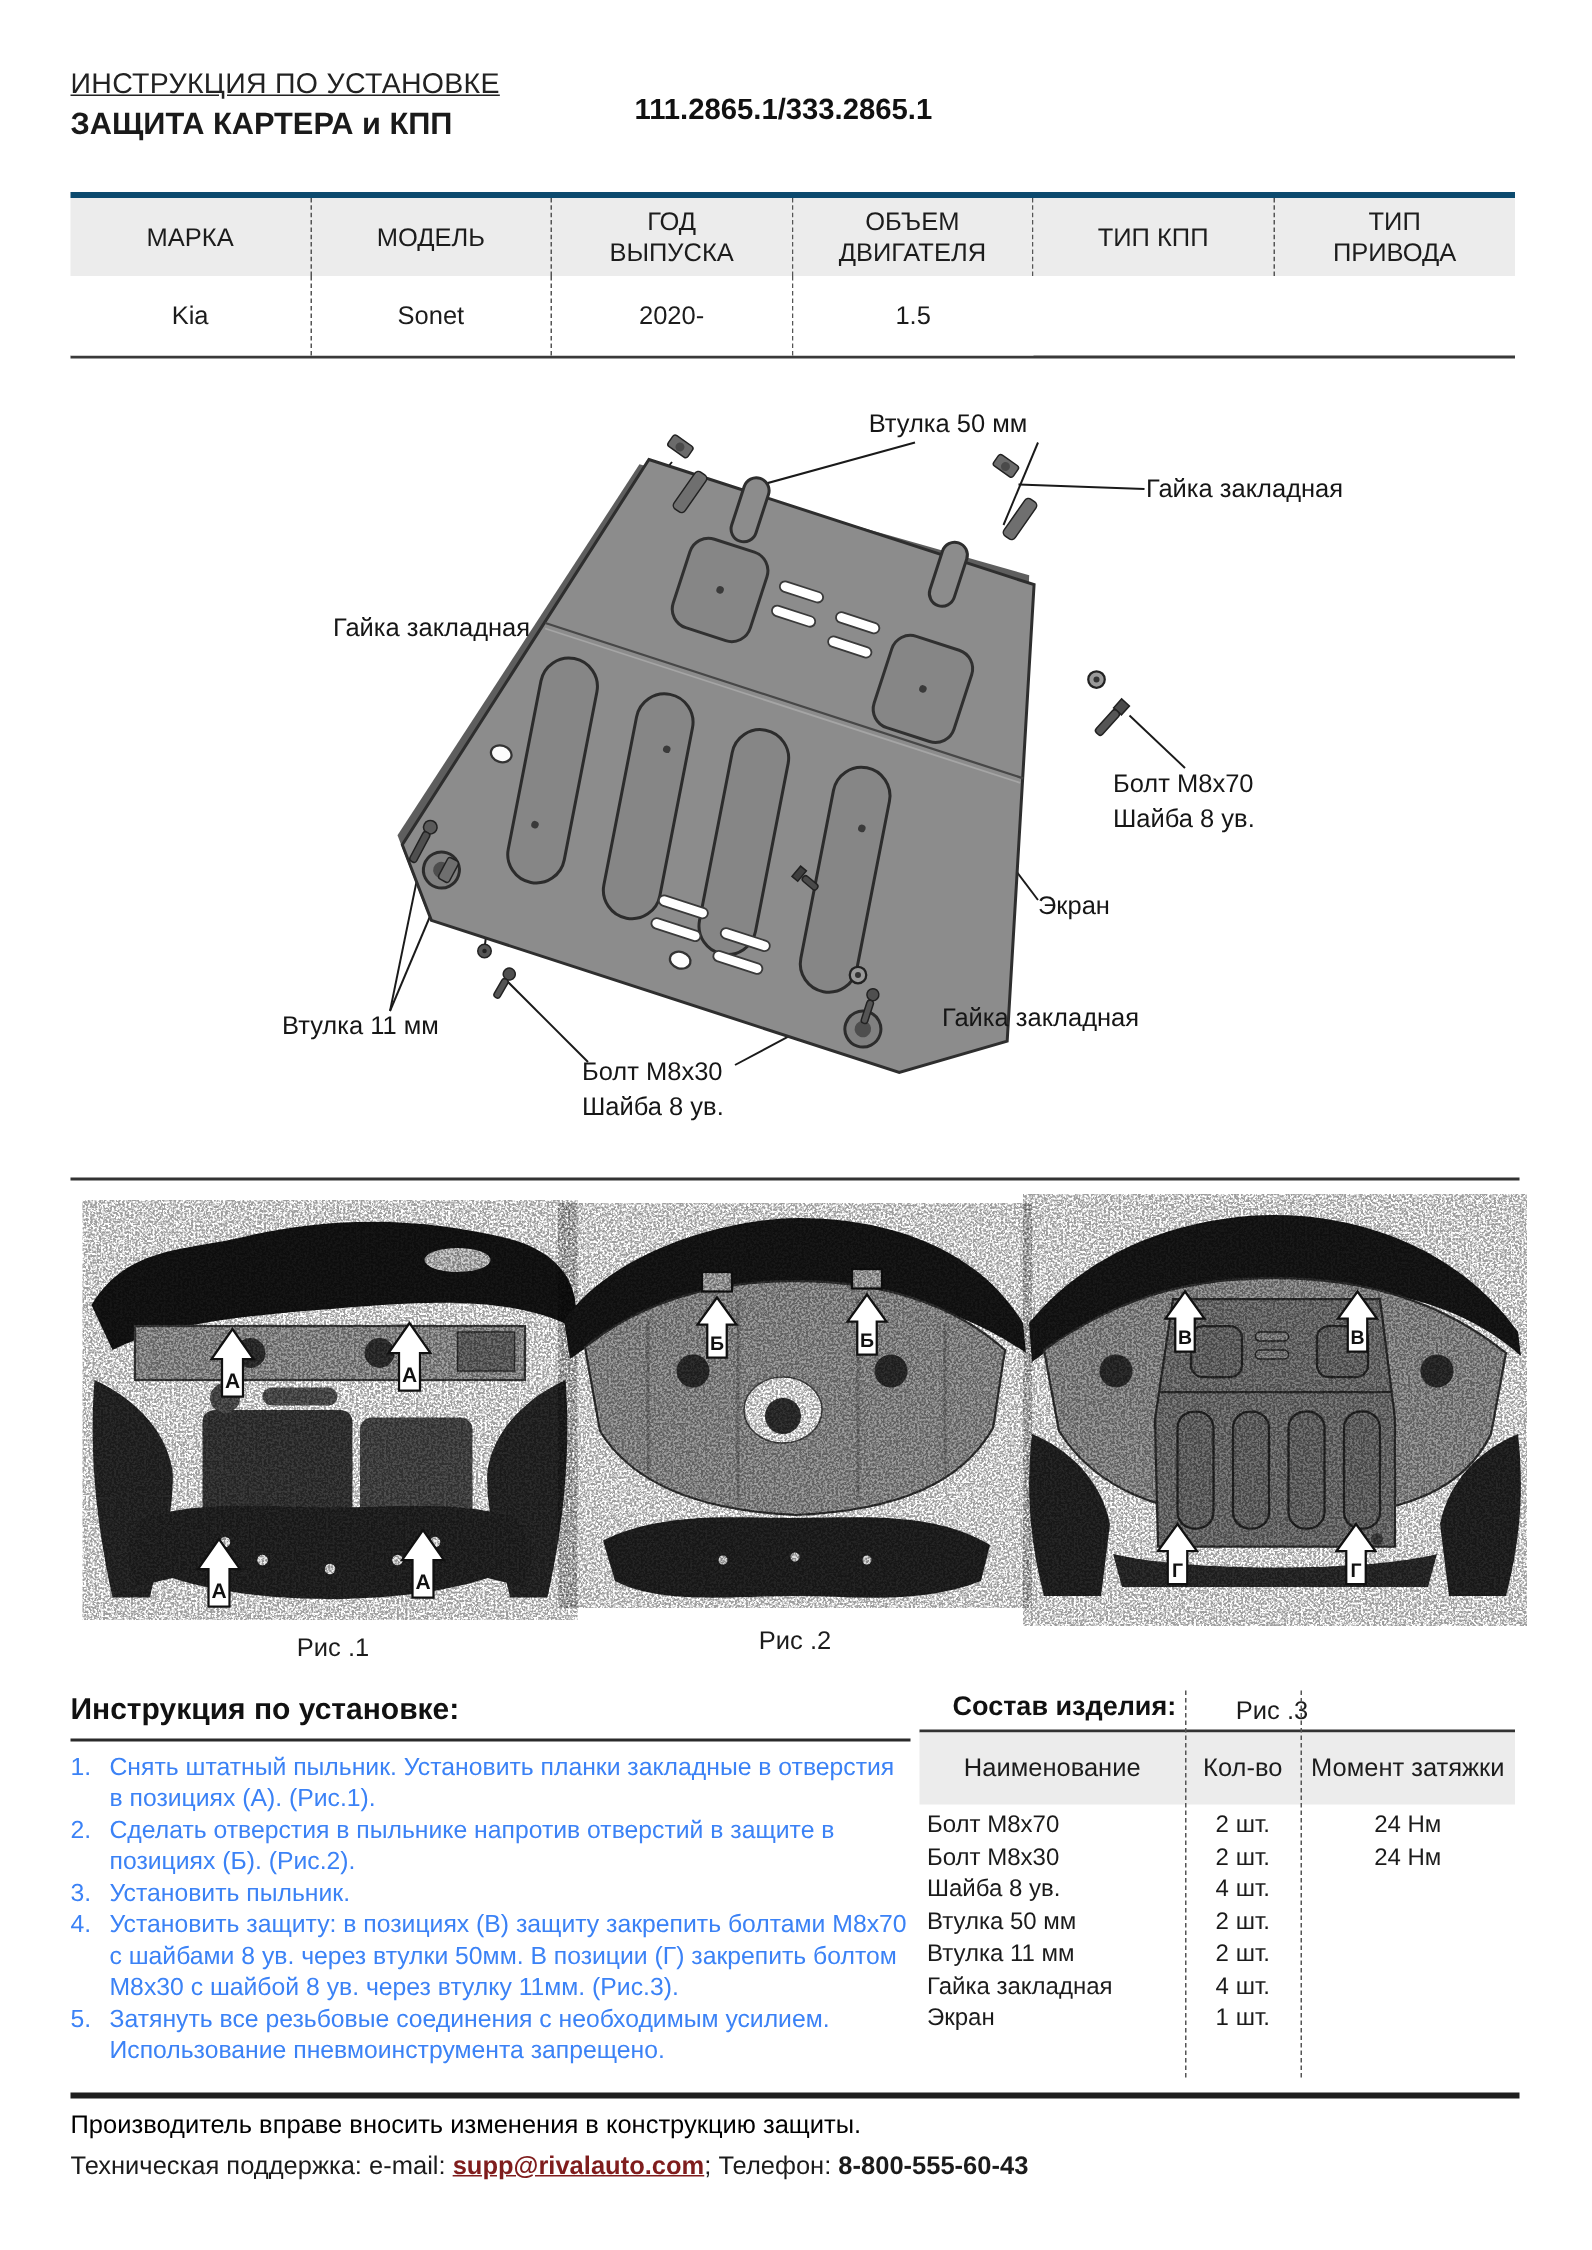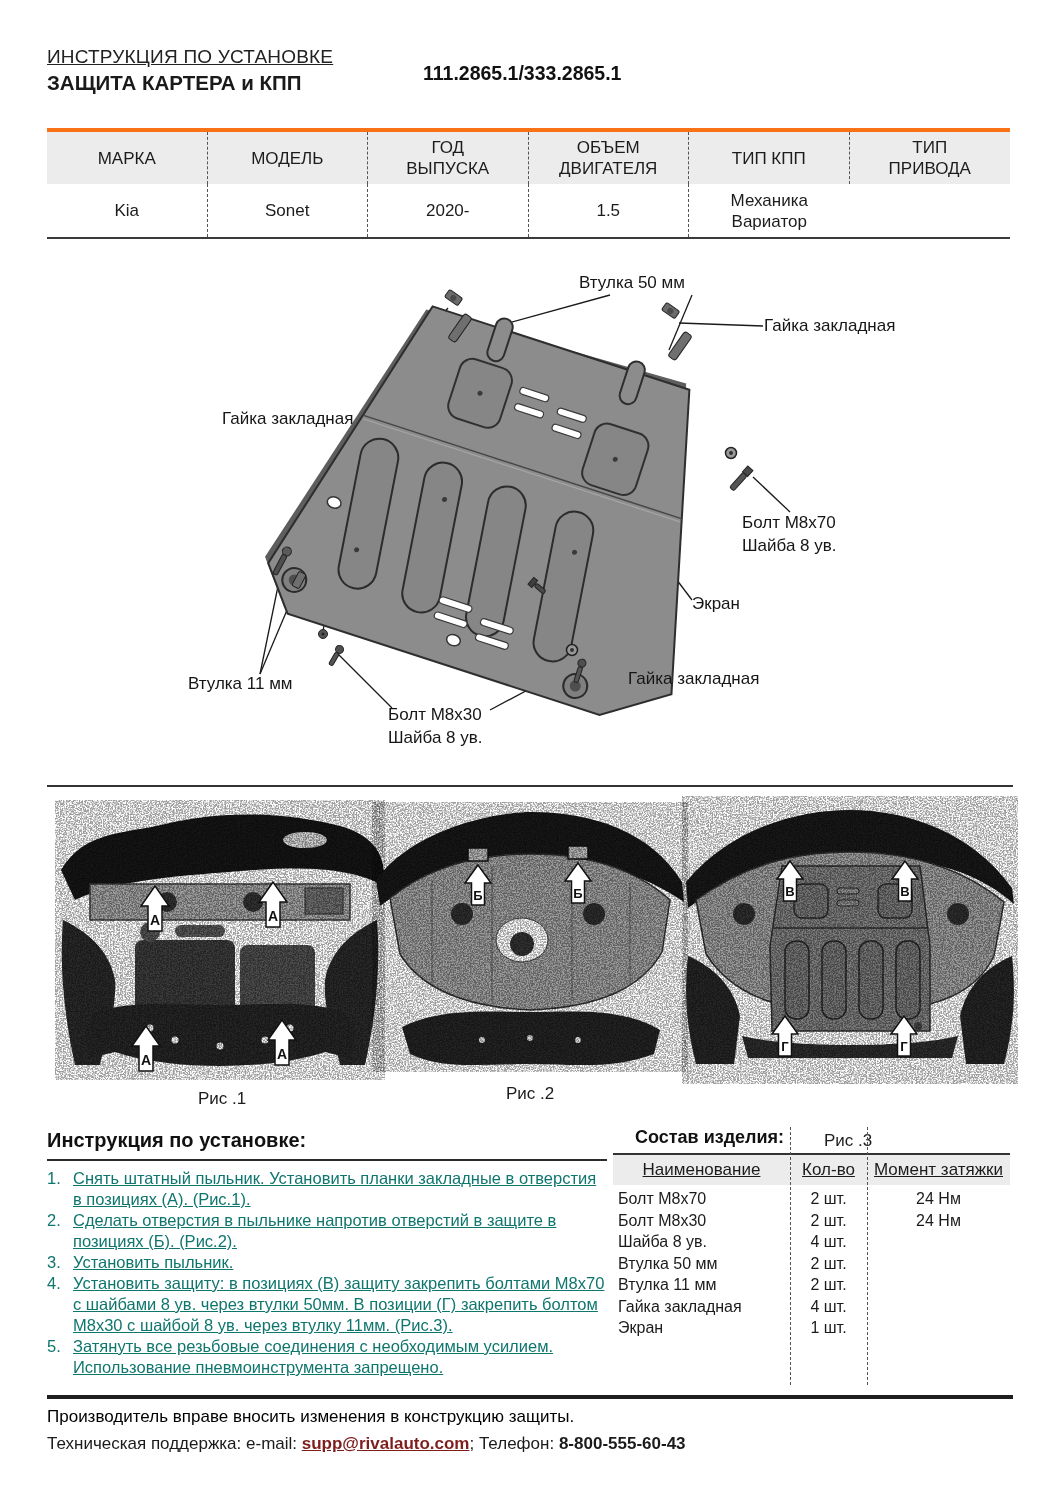--- a/index.html
+++ b/index.html
@@ -6,21 +6,21 @@
   html,body { background:#ffffff; }
   body { font-family:"Liberation Sans", sans-serif; color:#1a1a1a; }
   .page { position:relative; width:1061px; height:1500px; background:#fff; overflow:hidden; }
 
   
   .hdr-line1 { position:absolute; left:47px; top:46px; font-size:19px; color:#222; letter-spacing:.2px;text-decoration:underline; }
   .hdr-line2 { position:absolute; left:47px; top:71px; font-size:20.5px; font-weight:bold; color:#1a1a1a; }
   .part-number { position:absolute; left:423px; top:62px; font-size:19.5px; font-weight:bold; color:#111; }
 
   
-  .vtable { position:absolute; left:47px; top:128px; width:963px; border-top:4px solid #f97316; border-bottom:2px solid #3a3a3a; }
+  .vtable { position:absolute; left:47px; top:128px; width:963px; border-top:4px solid #0c4a6e; border-bottom:2px solid #3a3a3a; }
   .vrow { display:grid; grid-template-columns:repeat(6,1fr); }
   .vcell { display:flex; align-items:center; justify-content:center; text-align:center;
            white-space:pre-line; font-size:17px; line-height:21px; color:#1c1c1c; }
   .vrow.head .vcell { background:#ececec; height:52px; }
   .vrow.data .vcell { height:53px; background:#fff; }
   .vcell:not(:last-child){ border-right:1.5px dashed #555; }
 
   
   .diagram-svg { position:absolute; left:47px; top:250px; }
   .dlabel { position:absolute; font-size:17px; color:#161616; white-space:nowrap; line-height:23px; }
@@ -41,29 +41,29 @@
   #photo3 { left:682px; top:796px; }
   .fig-caption { position:absolute; width:120px; text-align:center; font-size:17px; color:#1c1c1c; }
   #cap1 { left:162px; top:1089px; }
   #cap2 { left:470px; top:1084px; }
   #cap3 { left:788px; top:1087px;margin-top:44px; }
 
   
   .instructions { position:absolute; left:47px; top:1129px; width:560px; }
   .instructions h3 { font-size:20px; font-weight:bold; color:#111; padding-bottom:7px; border-bottom:2px solid #2b2b2b; }
   .instructions ol { list-style:none; counter-reset:step; margin-top:7px; }
-  .instructions li { counter-increment:step; position:relative; padding-left:26px; font-size:16.5px; line-height:21px; color:#0f766e;text-decoration:underline; }
+  .instructions li { counter-increment:step; position:relative; padding-left:26px; font-size:16.5px; line-height:21px; color:#3b82f6; }
   .instructions li::before { content:counter(step) "."; position:absolute; left:0; top:0; }
 
   
   .parts { position:absolute; left:613px; top:1127px; width:397px; }
   .parts .ptitle { font-size:18px; font-weight:bold; color:#111; padding-left:22px; height:26px; }
   .ptable { border-top:2px solid #333; }
   .prow { display:grid; grid-template-columns:177px 77px 143px; }
-  .prow.phead { background:#ececec; height:30px;text-decoration:underline; }
+  .prow.phead { background:#ececec; height:48px; }
   .prow.phead .pcell { font-size:17px; color:#1c1c1c; display:flex; align-items:center; justify-content:center; }
   .pbody { padding-top:5px; }
   .prow.pdata { height:21.5px; }
   .pcell { font-size:16px; color:#1b1b1b; }
   .pcell.name { padding-left:5px; }
   .pcell.qty, .pcell.torque { text-align:center; }
   .dash-v { position:absolute; top:1127px; height:258px; width:0; border-left:1.5px dashed #555; }
   #dash-v1 { left:790px; }
   #dash-v2 { left:867px; }
 
@@ -93,22 +93,20 @@
 ДВИГАТЕЛЯ</div>
       <div class="vcell">ТИП КПП</div>
       <div class="vcell">ТИП
 ПРИВОДА</div>
     </div>
     <div class="vrow data">
       <div class="vcell">Kia</div>
       <div class="vcell">Sonet</div>
       <div class="vcell">2020-</div>
       <div class="vcell">1.5</div>
-      <div class="vcell">Механика
-Вариатор</div>
     </div>
   </div>
 
   <svg class="diagram-svg" width="966" height="540" viewBox="0 0 966 540">
 
     <g stroke="#1a1a1a" stroke-width="1.3" fill="none">
       <path d="M563,45 L425,83"></path>
         <path d="M645,45 L622,100"></path>
       <path d="M716,76 L632,73"></path>
       <path d="M312,166 L401,58"></path>

